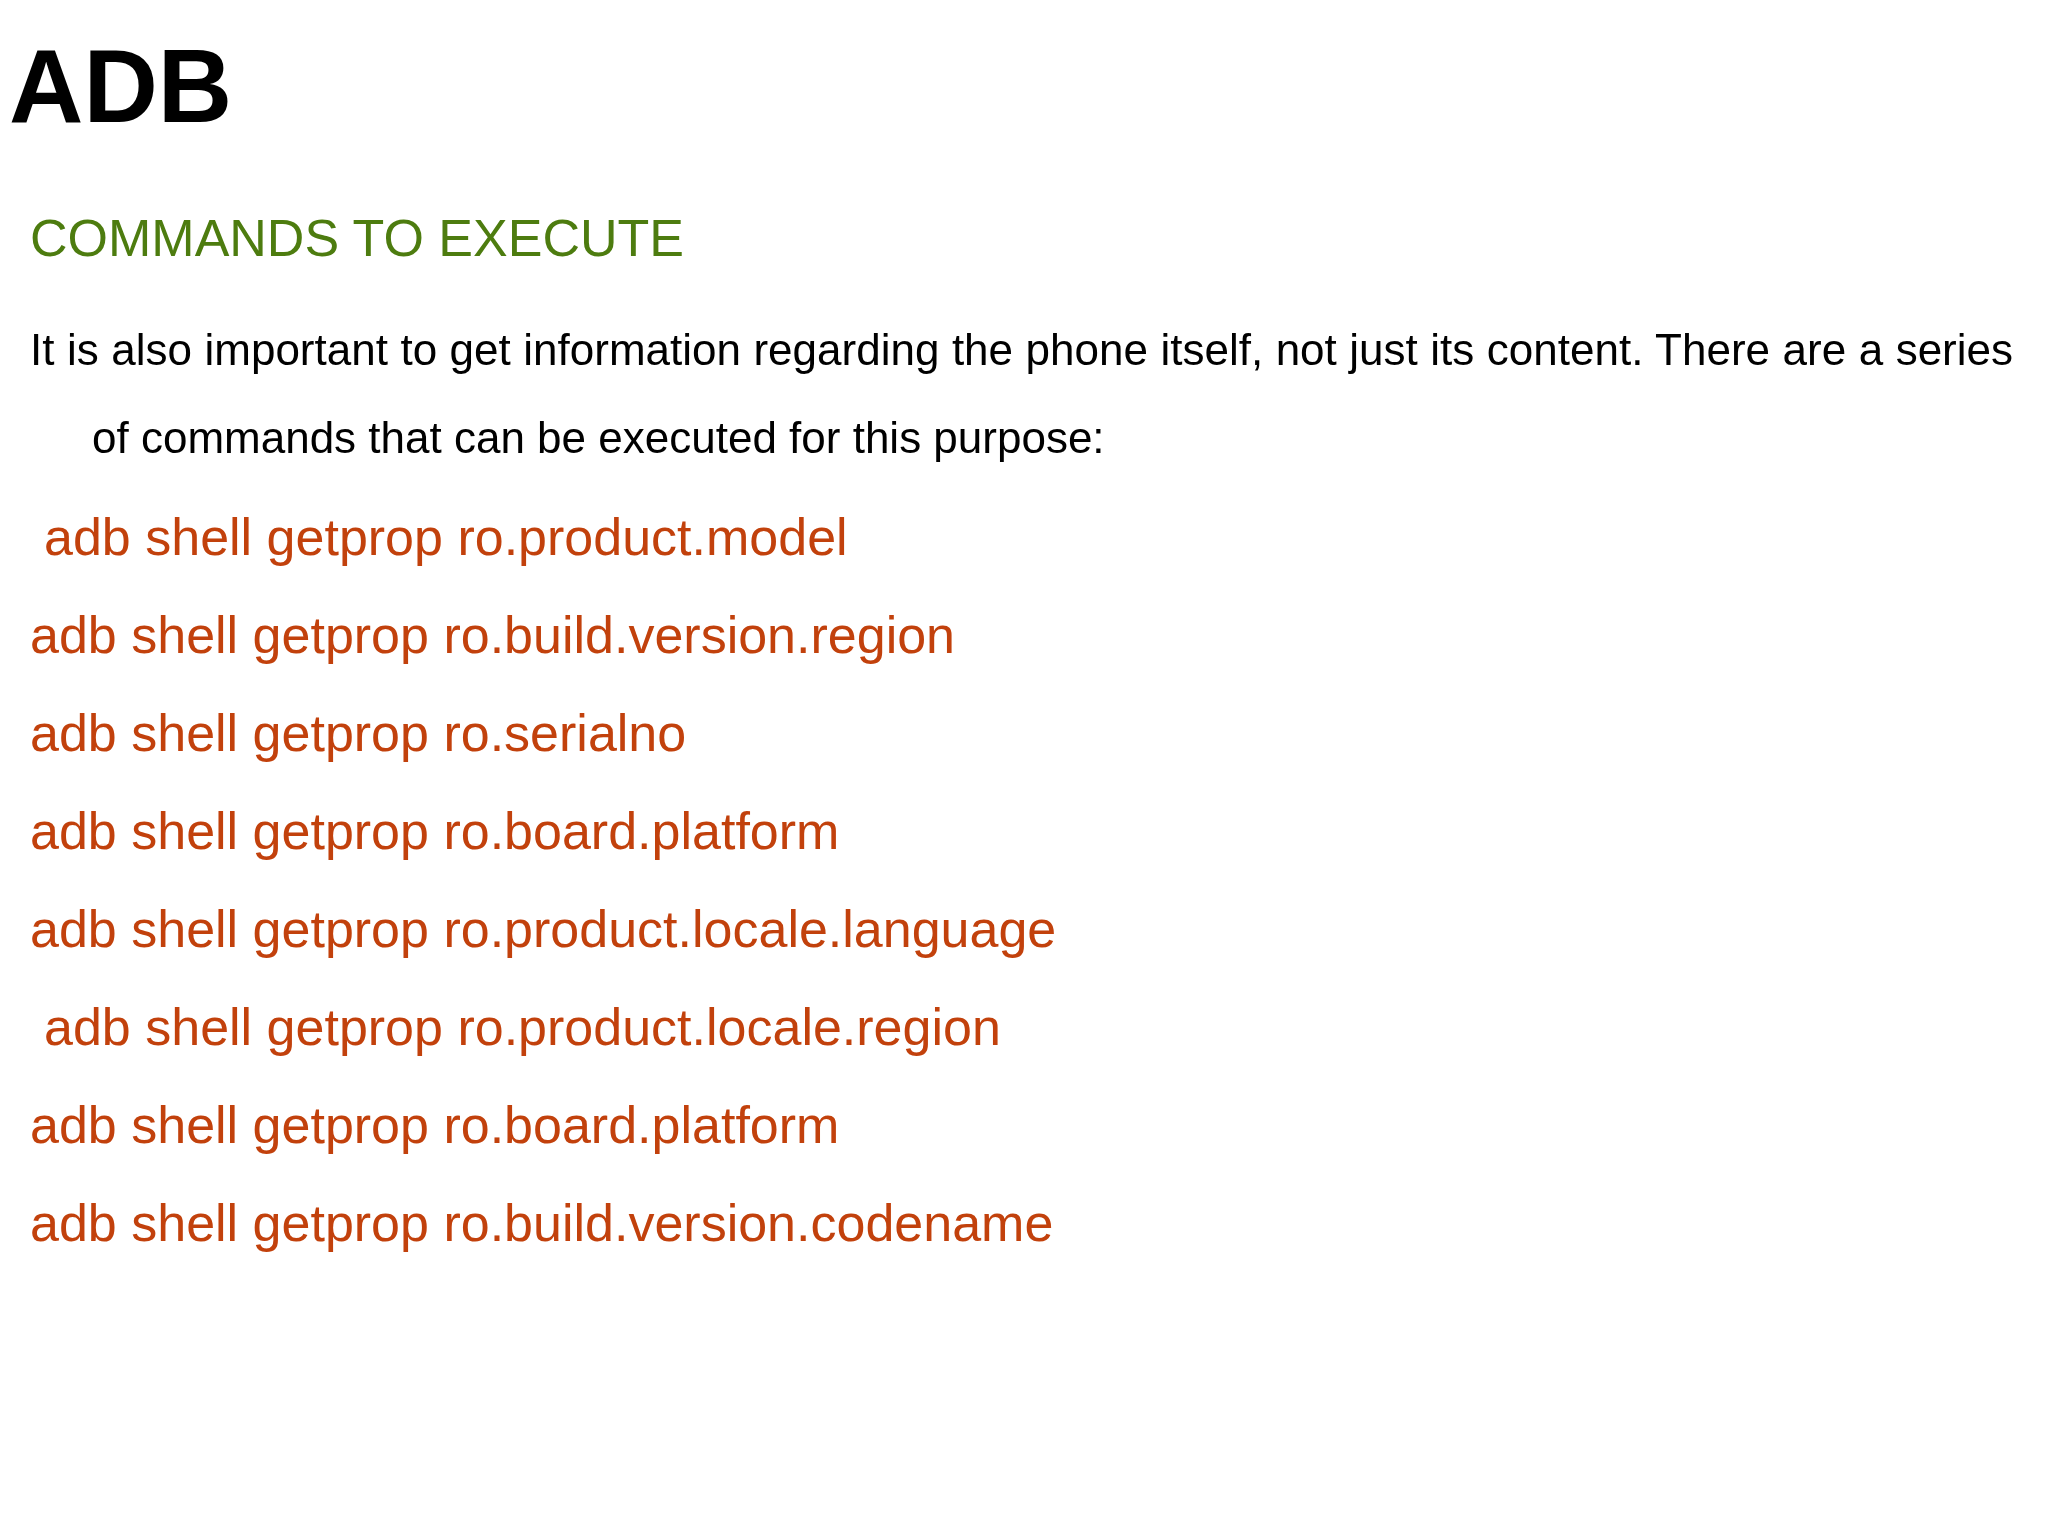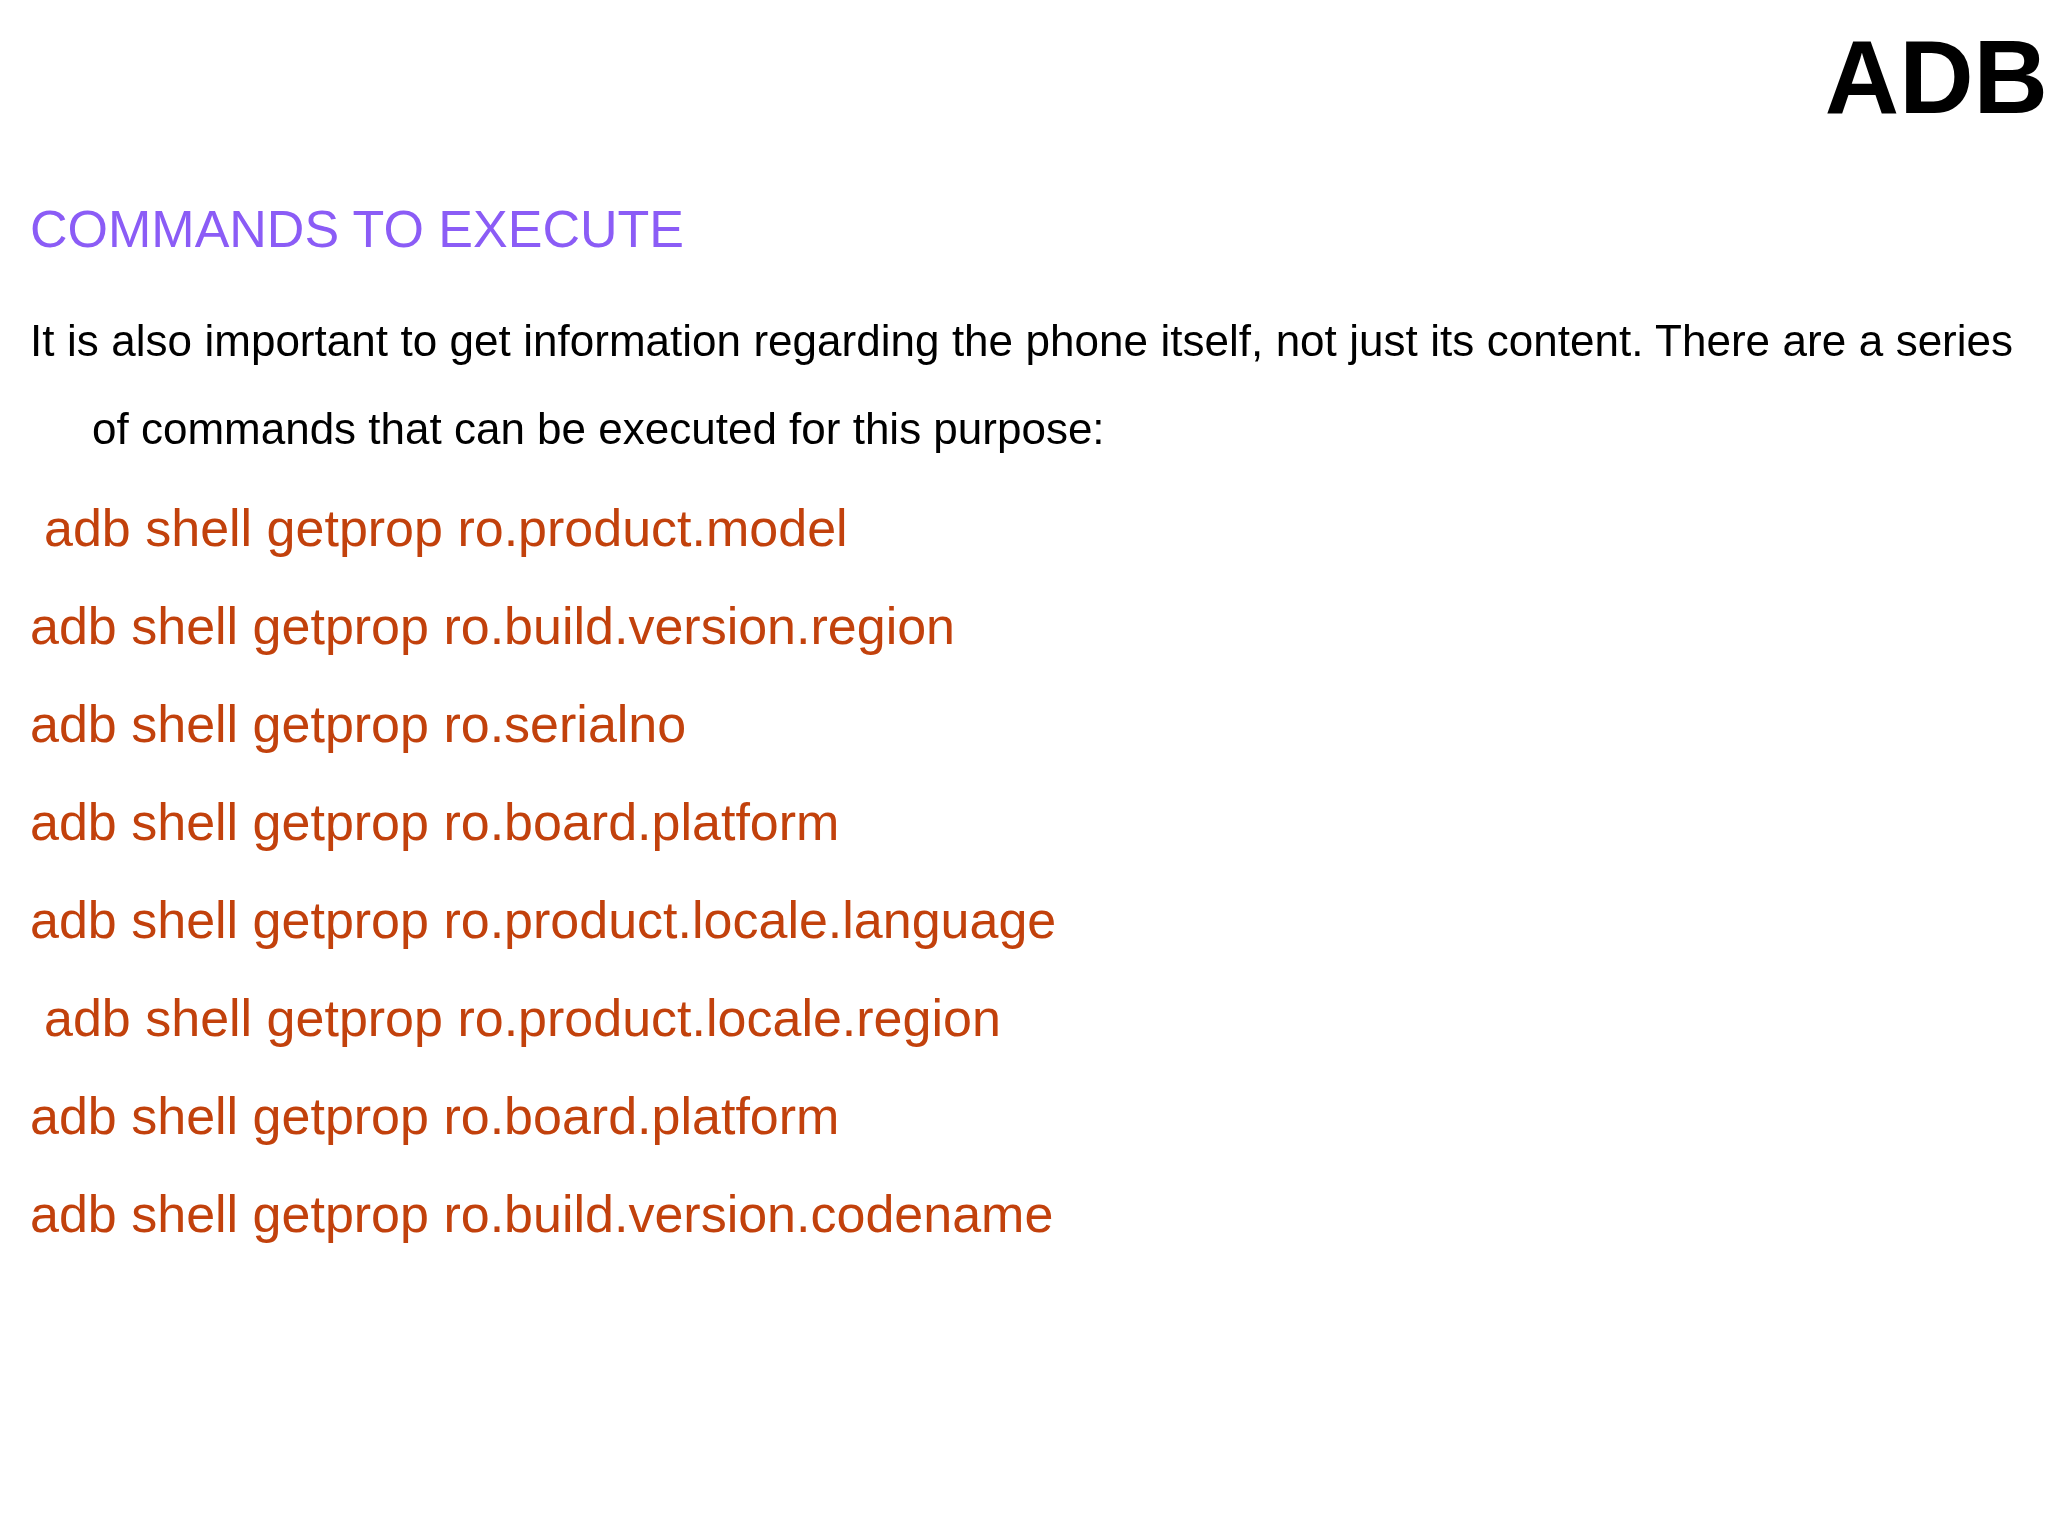--- a/index.html
+++ b/index.html
@@ -15,41 +15,41 @@
   }
   .slide {
     position: relative;
     width: 2048px;
     height: 1536px;
     background: #ffffff;
     overflow: hidden;
     box-sizing: border-box;
   }
   .title {
-    margin: 0;
+    margin: 9px;
     padding-top: 20px;
-    text-align: right;
+    text-align: left;
     font-size: 103px;
     font-weight: 700;
     line-height: 1.12;
     color: #000000;
     letter-spacing: 0px;
   }
   .content {
     box-sizing: border-box;
     padding-left: 30px;
     padding-right: 35px;
   }
   .section-heading {
     margin: 0;
     margin-top: 68px;
     font-size: 52px;
     font-weight: 400;
     line-height: 1.0;
-    color: #8b5cf6;
+    color: #4d7c0f;
   }
   .paragraph {
     margin: 0;
     margin-top: 42px;
     font-size: 44px;
     line-height: 88px;
     text-align: justify;
     text-align-last: left;
     
     padding-left: 62px;

